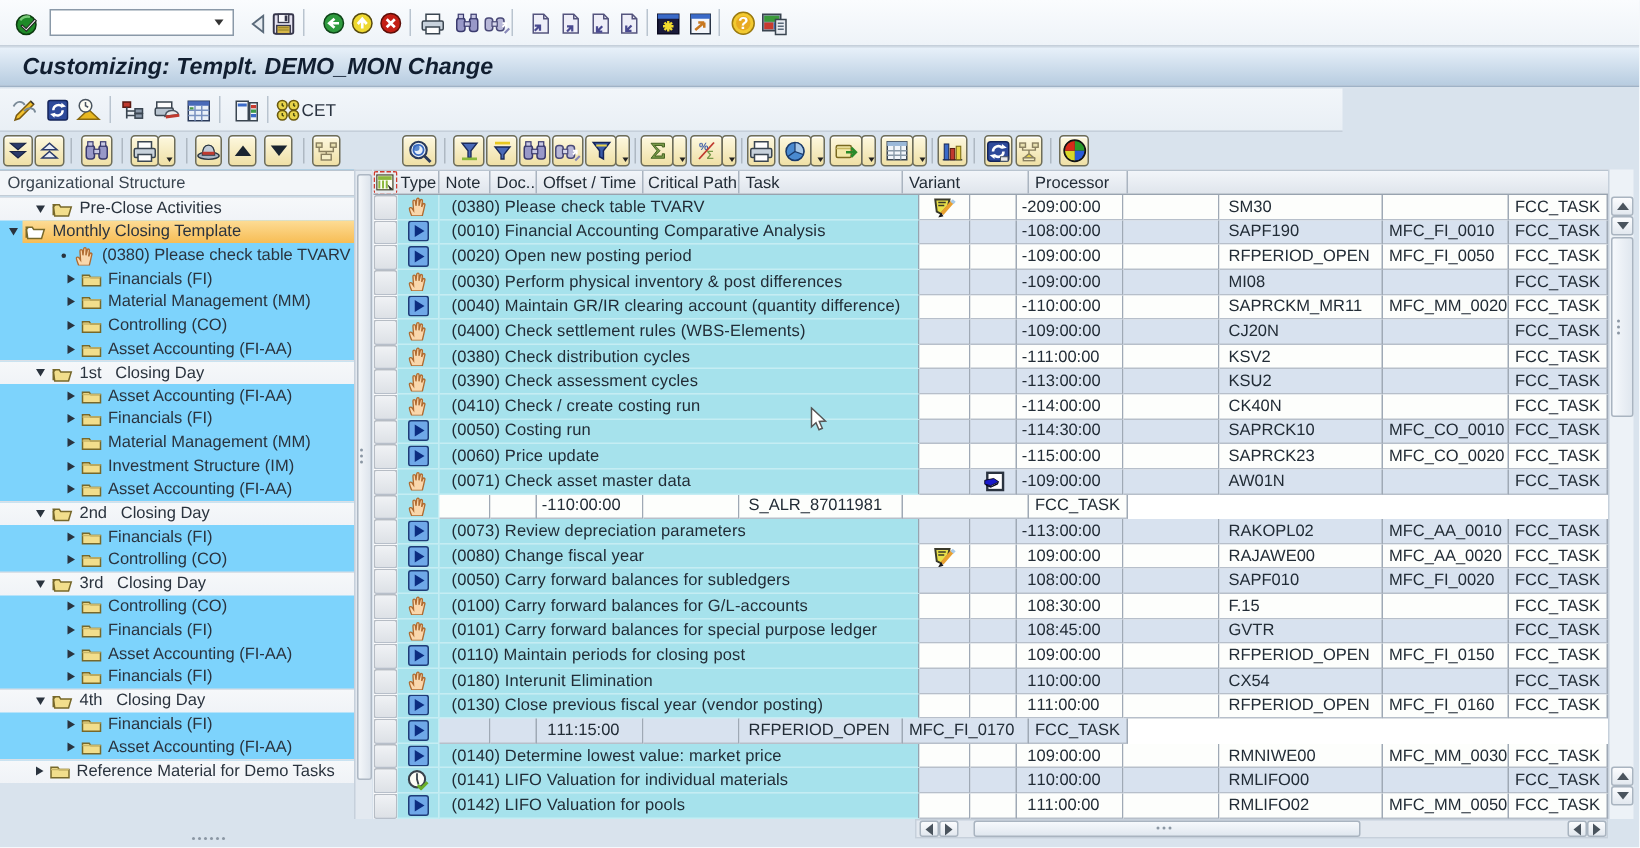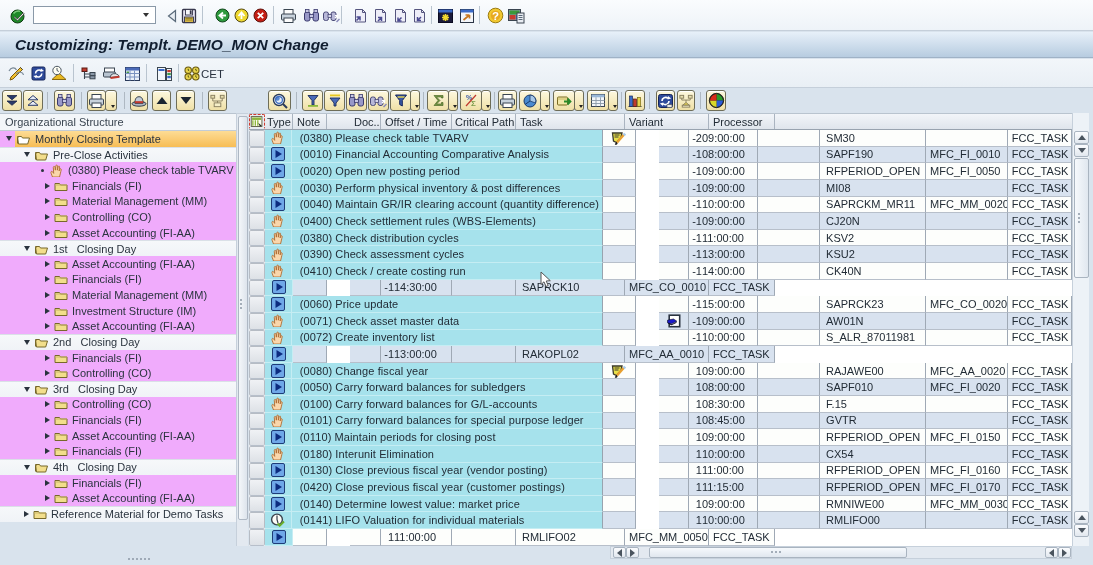--- a/index.html
+++ b/index.html
@@ -16,33 +16,33 @@
 #okfield .dd { position:absolute; right:3px; top:1px; width:12px; height:14px; display:flex;align-items:center;justify-content:center; }
 .darr { width:0; height:0; border-left:3.5px solid transparent; border-right:3.5px solid transparent; border-top:4px solid #333; }
 
 
 #titlebar { position:absolute; left:0; top:32px; width:1093px; height:26px;
   background:linear-gradient(#E7F0F9,#B7CCE0); border-bottom:1px solid #9FB2C6;
   display:flex; align-items:center; }
 #titlebar span { font-size:15.5px; font-weight:bold; font-style:italic; color:#111E30; margin-left:15px; }
 
 
-#apptb { position:absolute; left:0; top:59px; width:1093px; height:29px;
+#apptb { position:absolute; left:0; top:59px; width:895px; height:29px;
   background:linear-gradient(#F2F6FA,#E9EFF5); border-bottom:1px solid #C5CFDA;padding-left:24px; }
 #apptb .cet { position:absolute; left:201px; top:9px; font-size:11.5px; color:#2A3340; }
 
 
 .ybtn { position:absolute; top:90px; height:21px; border:1px solid #6E6D58; border-radius:3px;
   background:linear-gradient(#FDF8DF,#EFE0A6); display:flex; align-items:center; justify-content:center;
   box-shadow:inset 0 1px 0 #fff; }
 .ybtn.ext i { width:0;height:0;border-left:2.5px solid transparent;border-right:2.5px solid transparent;border-top:3.5px solid #222; margin-top:11px; margin-left:3px;}
 .bbsep { position:absolute; top:92px; width:1px; height:17px; background:#AEB8C2; }
 
 
-#treewrap { position:absolute; left:0; top:113px; width:236px; height:409px; background:#f0abfc; border-top:1px solid #B9C4CF; }
+#treewrap { position:absolute; left:0; top:113px; width:236px; height:409px; background:#7dd3fc; border-top:1px solid #B9C4CF; }
 #treehead { height:17px; border-bottom:1px solid #C2CCD6; background:#F3F6F9; font-size:11px; color:#3A4550; padding-left:5px; line-height:16px; }
 #treerows { position:absolute; left:0; top:17px; width:236px; height:391px; }
 .trow { height:15.64px; display:flex; align-items:center; font-size:11px; color:#2A333E; white-space:nowrap; position:relative; }
 .trow > * { position:relative; z-index:1; }
 .trow.sec { background:linear-gradient(#F6F8FA,#F0F3F7); border-top:1px solid #DAE0E7; }
 .trow.sel::before { content:''; position:absolute; left:15px; right:0; top:0; bottom:0; z-index:0;
   background:linear-gradient(#FDDC95,#F7BD55); }
 .exp { width:0; height:0; border-top:3.5px solid transparent; border-bottom:3.5px solid transparent; border-left:5px solid #2A333E; margin-right:4px; flex:none;}
 .expo { width:0; height:0; border-left:3.5px solid transparent; border-right:3.5px solid transparent; border-top:5px solid #2A333E; margin-right:4px; flex:none;}
 .tsp { flex:none; }
@@ -56,21 +56,21 @@
 #grid { position:absolute; left:249px; top:113px; width:823px; height:433px; background:#FFF; }
 #ghead { height:17px; display:flex; background:linear-gradient(#F2F5F9,#DFE5EC); border-top:1px solid #B9C4CF; border-bottom:1px solid #98A3AF; font-size:11px; color:#222C36; }
 #ghead div { border-right:1px solid #AAB4C0; padding:2px 0 0 4px; white-space:nowrap; overflow:hidden; }
 .grow { height:16.64px; display:flex; font-size:11px; color:#222C36; }
 .grow > div { border-right:1px solid #9FA9B5; border-bottom:1px solid #B7BFCA; white-space:nowrap; overflow:hidden; display:flex; align-items:center; }
 .c-sel { width:16px; background:linear-gradient(#F0F2F5,#DDE1E6); border:1px solid #B6BCC4; border-radius:2px; }
 .grow > .c-sel { border-right:1px solid #B6BCC4; }
 .c-type { width:28px; justify-content:center; }
 .c-desc { width:320px; padding-left:8px; letter-spacing:0.1px; }
 .c-note { width:34px; justify-content:center;}
-.c-doc  { width:31px; justify-content:center;margin-left:23px;}
+.c-doc  { width:31px; justify-content:center;}
 .c-ot   { width:71px; }
 .c-ot .o { width:13px; text-align:right; flex:none;}
 .c-ot .t { flex:1; padding-right:6px; }
 .c-cp   { width:64px; }
 .c-task { width:109px; padding-left:6px; }
 .c-var  { width:84px; padding-left:4px; }
 .c-proc { width:66px; padding-left:4px; border-right:none; }
 .grow.w > .alt { background:#FDFEFC; }
 .grow.b > .alt { background:#D8E2EF; }
 .grow .c-type, .grow .c-desc { background:#A6E2EC; border-bottom:1px solid #C5EDF3; border-right:1px solid #C5EDF3; }
@@ -506,41 +506,41 @@
         <path d="M15 8.5 A6.5 6.5 0 0 1 8.5 15 L8.5 8.5 Z" fill="#2A5AD8"></path>
         <path d="M8.5 15 A6.5 6.5 0 0 1 2 8.5 L8.5 8.5 Z" fill="#D8D82A"></path>
         <path d="M2 8.5 A6.5 6.5 0 0 1 8.5 2 L8.5 8.5 Z" fill="#D82A1A"></path>
         <circle cx="8.5" cy="8.5" r="7.2" fill="none" stroke="#111" stroke-width="0.8"></circle>
       </svg>
     </span>
 
   <div id="treewrap">
     <div id="treehead">Organizational Structure</div>
     <div id="treerows">
-        <div class="trow sel">
+        <div class="trow sec">
+          <span class="tsp" style="width:24px"></span>
+          <span class="expo"></span>
+          <span class="ticon">
+            <svg width="15" height="12" viewBox="0 0 15 12" style="">
+              <path d="M1.5 3.5 h4 l1 1.5 h7 l-1.8 6 h-9.2 Z" fill="#F2DE8C" stroke="#77682A" stroke-width="1"></path>
+              <path d="M1.5 10.5 L1.5 5 l1.4-1.5" fill="none" stroke="#77682A" stroke-width="1"></path>
+            </svg>
+          </span>
+          <span>Pre-Close Activities</span>
+        </div>
+<div class="trow sel">
           <span class="tsp" style="width:6px"></span>
           <span class="expo"></span>
           <span class="ticon">
             <svg width="15" height="12" viewBox="0 0 15 12" style="">
               <path d="M1.5 3.5 h4 l1 1.5 h7 l-1.8 6 h-9.2 Z" fill="#FFFFFF" stroke="#77682A" stroke-width="1"></path>
               <path d="M1.5 10.5 L1.5 5 l1.4-1.5" fill="none" stroke="#77682A" stroke-width="1"></path>
             </svg>
           </span>
           <span>Monthly Closing Template</span>
-        </div>
-<div class="trow sec">
-          <span class="tsp" style="width:24px"></span>
-          <span class="expo"></span>
-          <span class="ticon">
-            <svg width="15" height="12" viewBox="0 0 15 12" style="">
-              <path d="M1.5 3.5 h4 l1 1.5 h7 l-1.8 6 h-9.2 Z" fill="#F2DE8C" stroke="#77682A" stroke-width="1"></path>
-              <path d="M1.5 10.5 L1.5 5 l1.4-1.5" fill="none" stroke="#77682A" stroke-width="1"></path>
-            </svg>
-          </span>
-          <span>Pre-Close Activities</span>
         </div>
 <div class="trow">
           <span class="tsp" style="width:41px"></span>
           <span style="width:5px;height:5px;flex:none;margin-right:3px;display:inline-block;">
             <span style="display:block;width:3px;height:3px;background:#2A333E;border-radius:50%;margin-top:1px;"></span>
           </span>
           <span class="ticon">
             <svg width="15" height="13" viewBox="0 0 15 13" style="">
               <path d="M3.5 13 C2.6 10.4 1.6 8.6 2.0 7.8 C2.4 7.1 3.4 7.3 3.9 8.2 L4.7 9.4 L4.3 3.4 C4.3 2.1 5.9 2.1 6.0 3.4 L6.3 6.2 L6.8 1.9 C7.0 0.7 8.4 0.8 8.4 2.0 L8.3 6.2 L9.2 2.7 C9.6 1.6 10.8 2.0 10.6 3.1 L10.1 6.9 L10.9 5.2 C11.4 4.3 12.5 4.7 12.2 5.8 C11.8 7.7 11.2 10.3 10.5 13 Z" fill="#FAD7AC" stroke="#B06B30" stroke-width="0.9"></path>
             </svg>
@@ -1005,20 +1005,21 @@
           <div class="c-proc alt">FCC_TASK</div>
         </div>
 <div class="grow b">
           <div class="c-sel"></div>
           <div class="c-type">
             <svg width="14" height="14" viewBox="0 0 14 14" style="">
               <rect x="0.5" y="0.5" width="13" height="13" rx="1.5" fill="#6FA8E8" stroke="#1E3C78"></rect>
               <path d="M4.5 3 L11 7 L4.5 11 Z" fill="#0C2C80"></path>
             </svg>
           </div>
+          <div class="c-desc">(0050) Costing run</div>
           <div class="c-note alt"></div>
           <div class="c-doc alt"></div>
           <div class="c-ot alt">
             <span class="o">-1</span>
             <span class="t">14:30:00</span>
           </div>
           <div class="c-cp alt"></div>
           <div class="c-task alt">SAPRCK10</div>
           <div class="c-var alt">MFC_CO_0010</div>
           <div class="c-proc alt">FCC_TASK</div>
@@ -1068,40 +1069,40 @@
           <div class="c-var alt"></div>
           <div class="c-proc alt">FCC_TASK</div>
         </div>
 <div class="grow w">
           <div class="c-sel"></div>
           <div class="c-type">
             <svg width="15" height="13" viewBox="0 0 15 13" style="">
               <path d="M3.5 13 C2.6 10.4 1.6 8.6 2.0 7.8 C2.4 7.1 3.4 7.3 3.9 8.2 L4.7 9.4 L4.3 3.4 C4.3 2.1 5.9 2.1 6.0 3.4 L6.3 6.2 L6.8 1.9 C7.0 0.7 8.4 0.8 8.4 2.0 L8.3 6.2 L9.2 2.7 C9.6 1.6 10.8 2.0 10.6 3.1 L10.1 6.9 L10.9 5.2 C11.4 4.3 12.5 4.7 12.2 5.8 C11.8 7.7 11.2 10.3 10.5 13 Z" fill="#FAD7AC" stroke="#B06B30" stroke-width="0.9"></path>
             </svg>
           </div>
-          <div class="c-desc">(0072) Create inventory list</div>
           <div class="c-note alt"></div>
           <div class="c-doc alt"></div>
           <div class="c-ot alt">
             <span class="o">-1</span>
             <span class="t">10:00:00</span>
           </div>
           <div class="c-cp alt"></div>
           <div class="c-task alt">S_ALR_87011981</div>
           <div class="c-var alt"></div>
           <div class="c-proc alt">FCC_TASK</div>
         </div>
 <div class="grow b">
           <div class="c-sel"></div>
           <div class="c-type">
             <svg width="14" height="14" viewBox="0 0 14 14" style="">
               <rect x="0.5" y="0.5" width="13" height="13" rx="1.5" fill="#6FA8E8" stroke="#1E3C78"></rect>
               <path d="M4.5 3 L11 7 L4.5 11 Z" fill="#0C2C80"></path>
             </svg>
           </div>
+          <div class="c-desc">(0073) Review depreciation parameters</div>
           <div class="c-note alt"></div>
           <div class="c-doc alt"></div>
           <div class="c-ot alt">
             <span class="o">-1</span>
             <span class="t">13:00:00</span>
           </div>
           <div class="c-cp alt"></div>
           <div class="c-task alt">RAKOPL02</div>
           <div class="c-var alt">MFC_AA_0010</div>
           <div class="c-proc alt">FCC_TASK</div>
@@ -1252,21 +1253,20 @@
           <div class="c-proc alt">FCC_TASK</div>
         </div>
 <div class="grow b">
           <div class="c-sel"></div>
           <div class="c-type">
             <svg width="14" height="14" viewBox="0 0 14 14" style="">
               <rect x="0.5" y="0.5" width="13" height="13" rx="1.5" fill="#6FA8E8" stroke="#1E3C78"></rect>
               <path d="M4.5 3 L11 7 L4.5 11 Z" fill="#0C2C80"></path>
             </svg>
           </div>
-          <div class="c-desc">(0420) Close previous fiscal year (customer postings)</div>
           <div class="c-note alt"></div>
           <div class="c-doc alt"></div>
           <div class="c-ot alt">
             <span class="o">1</span>
             <span class="t">11:15:00</span>
           </div>
           <div class="c-cp alt"></div>
           <div class="c-task alt">RFPERIOD_OPEN</div>
           <div class="c-var alt">MFC_FI_0170</div>
           <div class="c-proc alt">FCC_TASK</div>
@@ -1313,20 +1313,21 @@
           <div class="c-proc alt">FCC_TASK</div>
         </div>
 <div class="grow w">
           <div class="c-sel"></div>
           <div class="c-type">
             <svg width="14" height="14" viewBox="0 0 14 14" style="">
               <rect x="0.5" y="0.5" width="13" height="13" rx="1.5" fill="#6FA8E8" stroke="#1E3C78"></rect>
               <path d="M4.5 3 L11 7 L4.5 11 Z" fill="#0C2C80"></path>
             </svg>
           </div>
+          <div class="c-desc">(0142) LIFO Valuation for pools</div>
           <div class="c-note alt"></div>
           <div class="c-doc alt"></div>
           <div class="c-ot alt">
             <span class="o">1</span>
             <span class="t">11:00:00</span>
           </div>
           <div class="c-cp alt"></div>
           <div class="c-task alt">RMLIFO02</div>
           <div class="c-var alt">MFC_MM_0050</div>
           <div class="c-proc alt">FCC_TASK</div>

